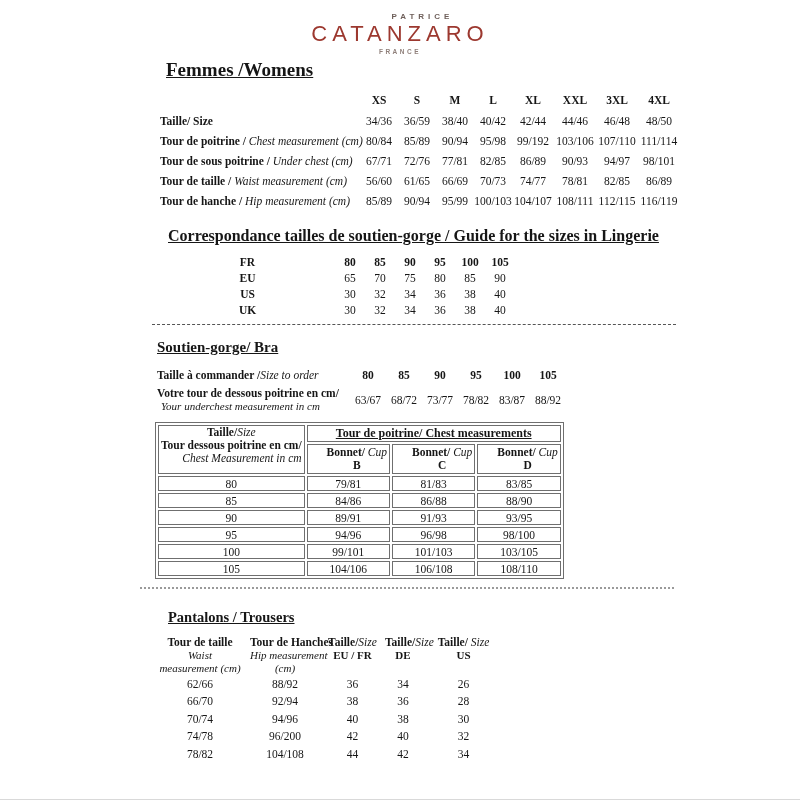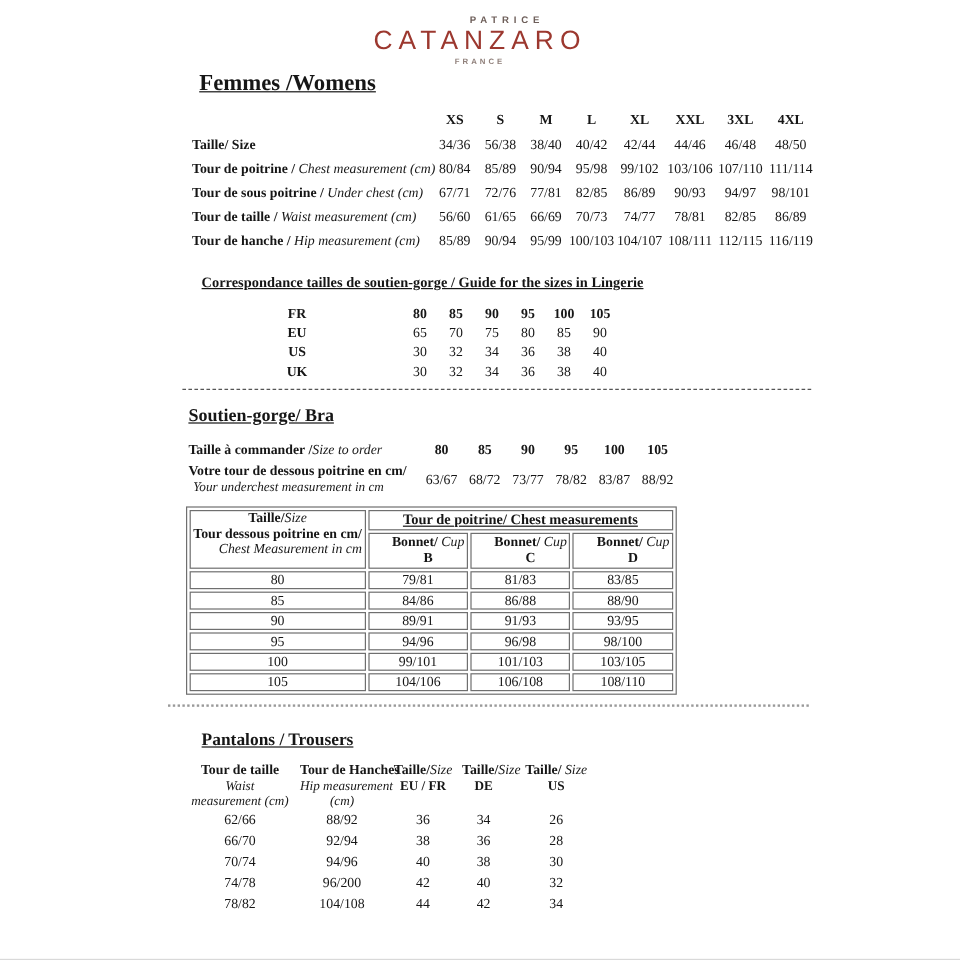--- a/index.html
+++ b/index.html
@@ -12,21 +12,21 @@
   .logo{text-align:center;padding-top:13px;}
   .logo-top{font-family:"Liberation Sans","DejaVu Sans",sans-serif;font-size:8px;line-height:8px;
     letter-spacing:4px;color:#6e5f5a;font-weight:bold;padding-left:45px;}
   .logo-name{font-family:"Liberation Sans","DejaVu Sans",sans-serif;font-size:22px;line-height:22px;
     letter-spacing:5px;color:#9c382f;margin-top:2px;font-weight:500;}
   .logo-sub{font-family:"Liberation Sans","DejaVu Sans",sans-serif;font-size:6.5px;line-height:7px;
     letter-spacing:2.5px;color:#90807b;margin-top:3px;font-weight:bold;}
   
   .h{font-weight:bold;text-decoration:underline;margin:0;padding:0;}
   .womens-h{font-size:19px;line-height:18px;margin:6px 0 0 166px;}
-  .lingerie-h{font-size:12px;line-height:17px;margin:16px 0 0 168px;}
+  .lingerie-h{font-size:16px;line-height:17px;margin:16px 0 0 168px;}
   .bra-h{font-size:15px;line-height:17px;margin:14px 0 0 157px;}
   .trousers-h{font-size:14.5px;line-height:17px;margin:20px 0 0 168px;}
   
   .t{border-collapse:collapse;table-layout:fixed;}
   .t td{padding:0;font-size:11.5px;text-align:center;white-space:nowrap;vertical-align:middle;}
   .t td.lbl{text-align:left;}
   .b{font-weight:bold;}
   .i{font-style:italic;}
   .womens-t{margin:10px 0 0 160px;width:520px;}
   .womens-t tr{height:20px;}
@@ -93,35 +93,35 @@
           <td class="b">M</td>
           <td class="b">L</td>
           <td class="b">XL</td>
           <td class="b">XXL</td>
           <td class="b">3XL</td>
           <td class="b">4XL</td>
         </tr>
         <tr>
           <td class="lbl"><span class="b">Taille/ Size</span></td>
           <td>34/36</td>
-          <td>56/38</td>
+          <td>36/59</td>
           <td>38/40</td>
           <td>40/42</td>
           <td>42/44</td>
           <td>44/46</td>
           <td>46/48</td>
           <td>48/50</td>
         </tr>
         <tr>
           <td class="lbl"><span class="b">Tour de poitrine / </span><span class="i">Chest measurement (cm)</span></td>
           <td>80/84</td>
           <td>85/89</td>
           <td>90/94</td>
           <td>95/98</td>
-          <td>99/102</td>
+          <td>99/192</td>
           <td>103/106</td>
           <td>107/110</td>
           <td>111/114</td>
         </tr>
         <tr>
           <td class="lbl"><span class="b">Tour de sous poitrine / </span><span class="i">Under chest (cm)</span></td>
           <td>67/71</td>
           <td>72/76</td>
           <td>77/81</td>
           <td>82/85</td>

